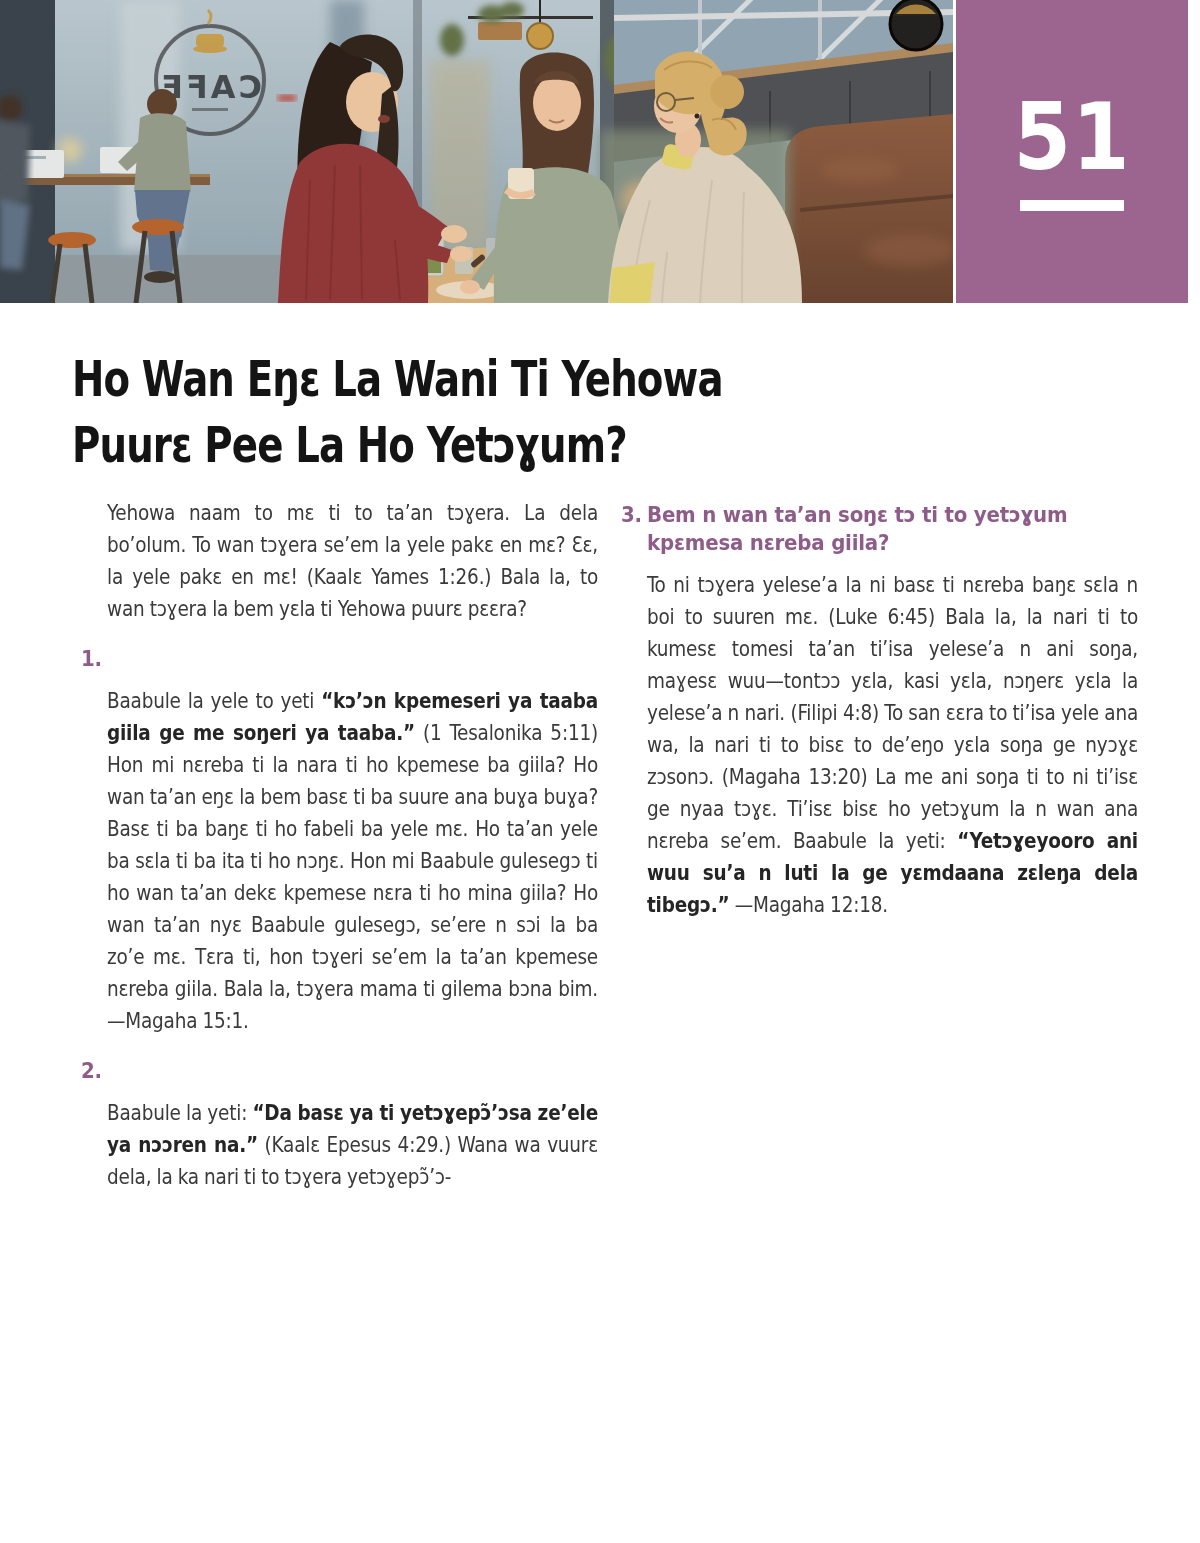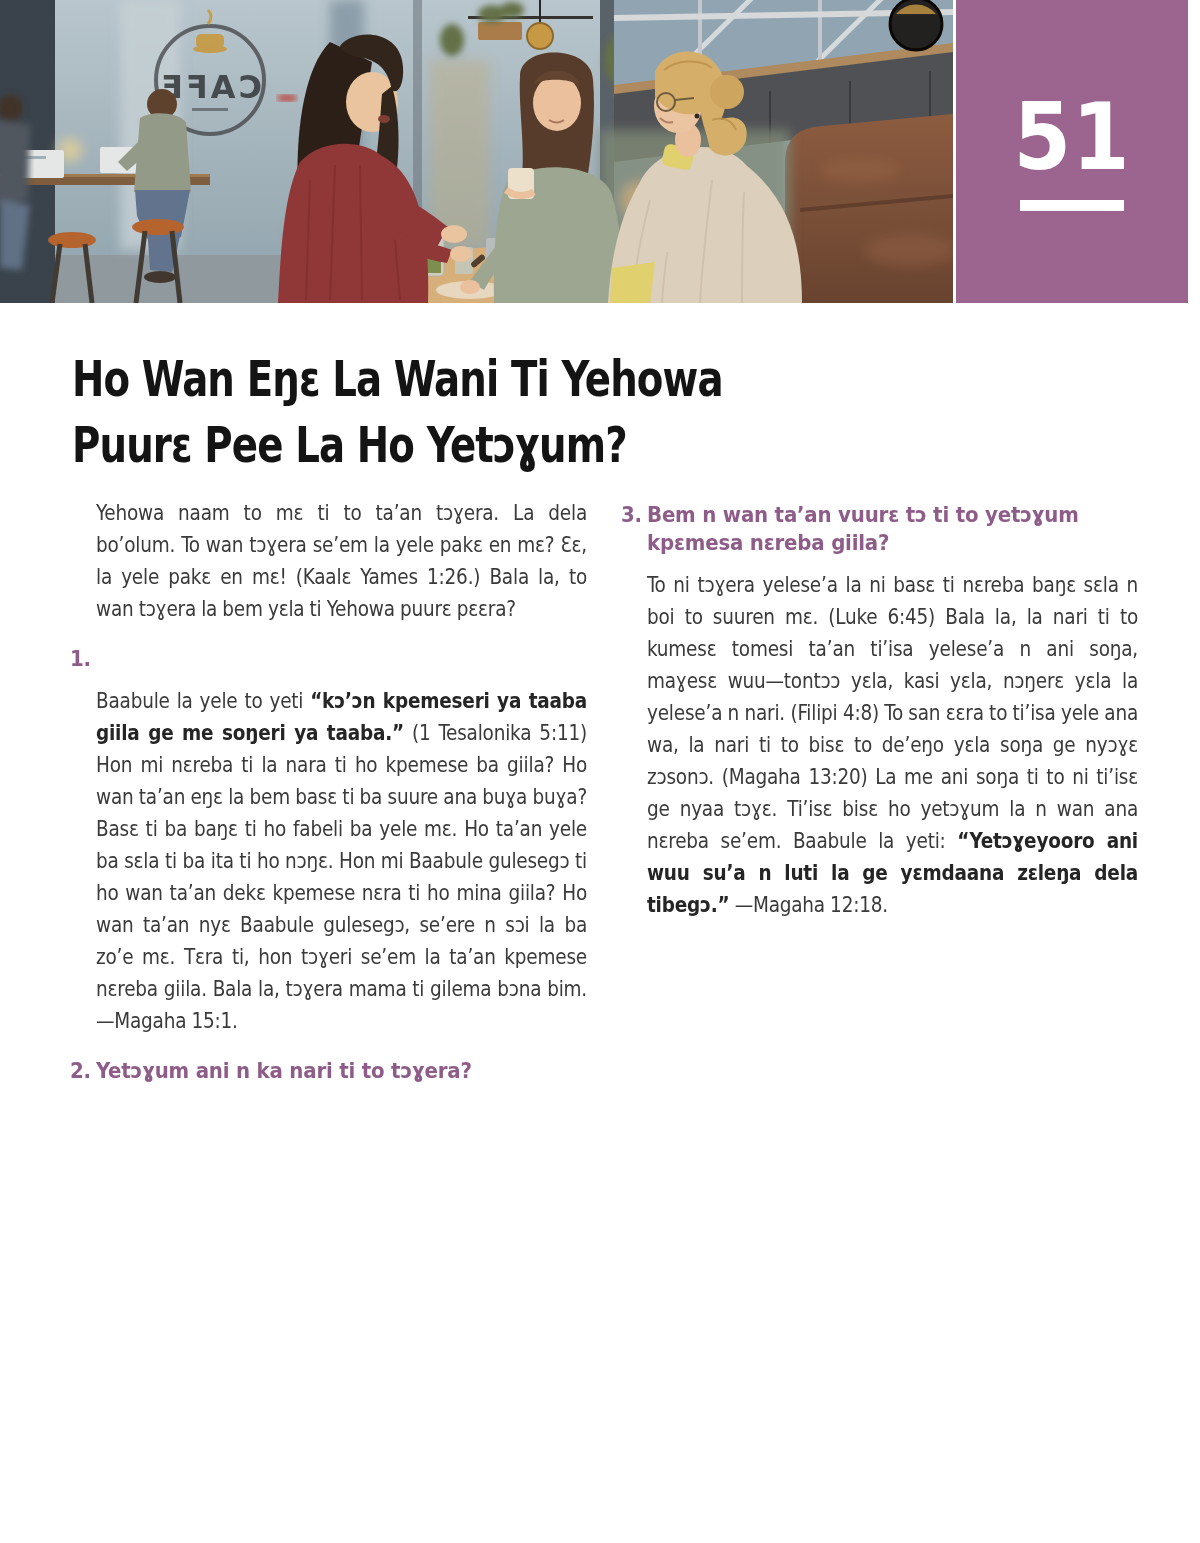--- a/index.html
+++ b/index.html
@@ -23,21 +23,21 @@
   
   h1.title {
     position:absolute; left:72px; top:346px; margin:0;
     font-size:50px; line-height:66px; font-weight:bold; color:#141414;
     letter-spacing:-1px; font-stretch:condensed;
     transform:scaleX(0.86); transform-origin:left top; white-space:nowrap;
   }
   h1.title span { display:block; }
   
   .col { position:absolute; top:497px; width:517px; }
-  .col-left  { left:70px; }
+  .col-left  { left:81px; }
   .col-right { left:621px; }
   p.body {
     margin:0 0 20px 0; padding-left:26px;
     text-align:justify; font-size:20.5px; line-height:32px;
     letter-spacing:-0.2px; word-spacing:-0.5px;
     color:#3a3a3a; font-stretch:condensed;
   }
   p.body .b { font-weight:bold; color:#252525; }
   h2.q {
     display:flex; margin:4px 0 12px 0;
@@ -281,26 +281,26 @@
   <div class="col col-left">
     <p class="body">Yehowa naam to mɛ ti to ta’an tɔɣera. La dela bo’olum. To wan tɔɣera se’em la yele pakɛ en mɛ? Ɛɛ, la yele pakɛ en mɛ! (Kaalɛ Yames 1:26.) Bala la, to wan tɔɣera la bem yɛla ti Yehowa puurɛ pɛɛra?</p>
 
     <h2 class="q">
       <span class="qnum">1.</span>
     </h2>
     <p class="body"><span>Baabule la yele to yeti </span><span class="b">“kɔ’ɔn kpemeseri ya taaba giila ge me soŋeri ya taaba.”</span><span> (1 Tesalonika 5:11) Hon mi nɛreba ti la nara ti ho kpemese ba giila? Ho wan ta’an eŋɛ la bem basɛ ti ba suure ana buɣa buɣa? Basɛ ti ba baŋɛ ti ho fabeli ba yele mɛ. Ho ta’an yele ba sɛla ti ba ita ti ho nɔŋɛ. Hon mi Baabule gulesegɔ ti ho wan ta’an dekɛ kpemese nɛra ti ho mina giila? Ho wan ta’an nyɛ Baabule gulesegɔ, se’ere n sɔi la ba zo’e mɛ. Tɛra ti, hon tɔɣeri se’em la ta’an kpemese nɛreba giila. Bala la, tɔɣera mama ti gilema bɔna bim.—Magaha 15:1.</span></p>
 
     <h2 class="q">
       <span class="qnum">2.</span>
-      <span>Yetɔɣum ani n ka nari ti to tɔɣera?</span>
     </h2>
+    <p class="body"><span>Baabule la yeti: </span><span class="b">“Da basɛ ya ti yetɔɣepɔ̃’ɔsa ze’ele ya nɔɔren na.”</span><span> (Kaalɛ Epesus 4:29.) Wana wa vuurɛ dela, la ka nari ti to tɔɣera yetɔɣepɔ̃’ɔ-</span></p>
   </div>
 
   <div class="col col-right">
 
     <h2 class="q">
       <span class="qnum">3.</span>
-      <span>Bem n wan ta’an vuurɛ tɔ ti to yetɔɣum kpɛmesa nɛreba giila?</span>
+      <span>Bem n wan ta’an soŋɛ tɔ ti to yetɔɣum kpɛmesa nɛreba giila?</span>
     </h2>
     <p class="body"><span>To ni tɔɣera yelese’a la ni basɛ ti nɛreba baŋɛ sɛla n boi to suuren mɛ. (Luke 6:45) Bala la, la nari ti to kumesɛ tomesi ta’an ti’isa yelese’a n ani soŋa, maɣesɛ wuu—tontɔɔ yɛla, kasi yɛla, nɔŋerɛ yɛla la yelese’a n nari. (Filipi 4:8) To san ɛɛra to ti’isa yele ana wa, la nari ti to bisɛ to de’eŋo yɛla soŋa ge nyɔɣɛ zɔsonɔ. (Magaha 13:20) La me ani soŋa ti to ni ti’isɛ ge nyaa tɔɣɛ. Ti’isɛ bisɛ ho yetɔɣum la n wan ana nɛreba se’em. Baabule la yeti: </span><span class="b">“Yetɔɣeyooro ani wuu su’a n luti la ge yɛmdaana zɛleŋa dela tibegɔ.”</span><span> —Magaha 12:18.</span></p>
   </div>
 
 </div>
 
 </body></html>

